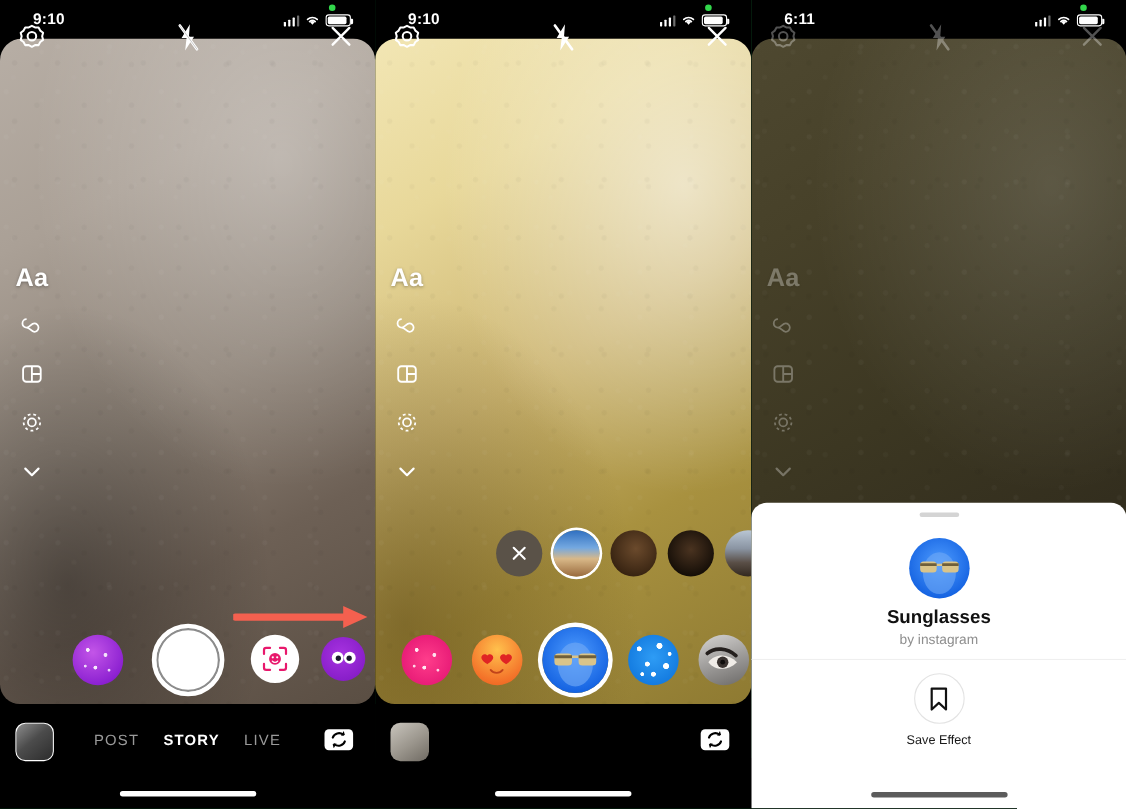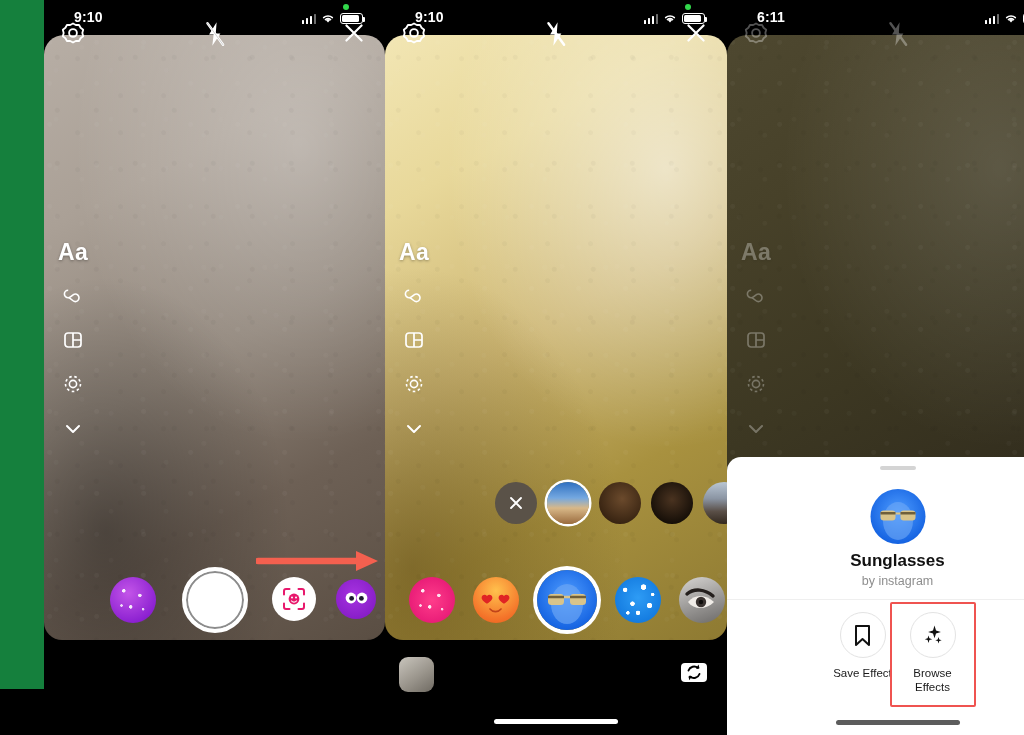--- a/index.html
+++ b/index.html
@@ -2,21 +2,21 @@
 <html><head>
 <meta charset="utf-8">
 <style>
   * { box-sizing: border-box; margin: 0; padding: 0; }
   html, body {
     width: 1024px; height: 735px;
     background: #000;
     font-family: "Liberation Sans", sans-serif;
     overflow: hidden;
   }
-  .screens { display: flex; width: 1024px; height: 689px; background: #15803d; padding-left: 44px; }
+  .screens { display: flex; width: 1024px; height: 689px; background: #15803d; }
   .phone { position: relative; width: 341px; height: 735px; background: #000; overflow: hidden; flex: 0 0 341px; }
   .phone.mid { width: 342px; flex: 0 0 342px; }
 
   
   .statusbar { position: absolute; top: 0; left: 0; right: 0; height: 35px; z-index: 40; }
   .st-time { position: absolute; left: 30px; top: 9px; color: #fff; font-size: 14px; font-weight: bold; letter-spacing: .2px; }
   .st-right { position: absolute; right: 22px; top: 11px; display: flex; align-items: flex-end; gap: 5px; height: 13px; }
   .sig { display: flex; align-items: flex-end; gap: 1.5px; height: 11px; }
   .sig i { display: block; width: 2.5px; background: #fff; border-radius: .5px; }
   .sig i:nth-child(1){height:4px;} .sig i:nth-child(2){height:6px;}
@@ -249,20 +249,36 @@
       <div class="cap-right a-purple2">
         <svg width="40" height="40" viewBox="0 0 40 40" style="position:absolute;inset:0">
           <circle cx="15" cy="19" r="5.4" fill="#fff"></circle>
             <circle cx="26" cy="19" r="5.4" fill="#fff"></circle>
           <circle cx="15.6" cy="19.4" r="2.4" fill="#1b1b2e"></circle>
             <circle cx="25.4" cy="19.4" r="2.4" fill="#1b1b2e"></circle>
         </svg>
       </div>
     </div>
 
+    <div class="botbar">
+      <div class="gallery-thumb"></div>
+      <div class="modes">
+        <span class="mode">POST</span>
+        <span class="mode active">STORY</span>
+        <span class="mode">LIVE</span>
+      </div>
+      <span class="flip">
+        <svg width="30" height="26" viewBox="0 0 30 26">
+            <rect x="2" y="4" width="26" height="19" rx="4" fill="#fff"></rect>
+            <path d="M9.5 11.5 a6 6 0 0 1 9.5-2.6 M20.5 15 a6 6 0 0 1-9.5 2.6" stroke="#000" stroke-width="1.9" fill="none" stroke-linecap="round"></path>
+            <path d="M19.5 5.6 l1 3.6 -3.6 .6Z M10.4 21.2 l-1-3.6 3.6-.6Z" fill="#000"></path>
+          </svg>
+      </span>
+      <div class="home-ind"></div>
+    </div>
   </div>
 
   <div class="phone mid">
     <div class="statusbar">
       <div class="st-time">9:10</div>
       <div class="recdot"></div>
       <div class="st-right">
         <span class="sig">
             <i></i>
             <i></i>
@@ -478,30 +494,19 @@
 
       <div class="actions">
         <div class="act">
           <span class="act-circ">
             <svg width="21" height="23" viewBox="0 0 21 23">
                 <path d="M4 2 h13 v19 l-6.5-6 -6.5 6Z" fill="none" stroke="#111" stroke-width="2" stroke-linejoin="round"></path>
               </svg>
           </span>
           <span class="act-lbl">Save Effect</span>
         </div>
-        <div class="act">
-          <span class="hl-box"></span>
-          <span class="act-circ">
-            <svg width="24" height="24" viewBox="0 0 24 24">
-              <path d="M13.5 2.5 L15 7.4 L19.9 8.9 L15 10.4 L13.5 15.3 L12 10.4 L7.1 8.9 L12 7.4Z" fill="#111"></path>
-              <path d="M7.5 12.5 L8.4 15.3 L11.2 16.2 L8.4 17.1 L7.5 19.9 L6.6 17.1 L3.8 16.2 L6.6 15.3Z" fill="#111"></path>
-              <path d="M17.5 14 L18.3 16.4 L20.7 17.2 L18.3 18 L17.5 20.4 L16.7 18 L14.3 17.2 L16.7 16.4Z" fill="#111"></path>
-            </svg>
-          </span>
-          <span class="act-lbl"><span>Browse</span><br><span>Effects</span></span>
-        </div>
       </div>
 
       <div class="home-ind-dark"></div>
     </div>
   </div>
 
 </div>
 
 </body></html>

